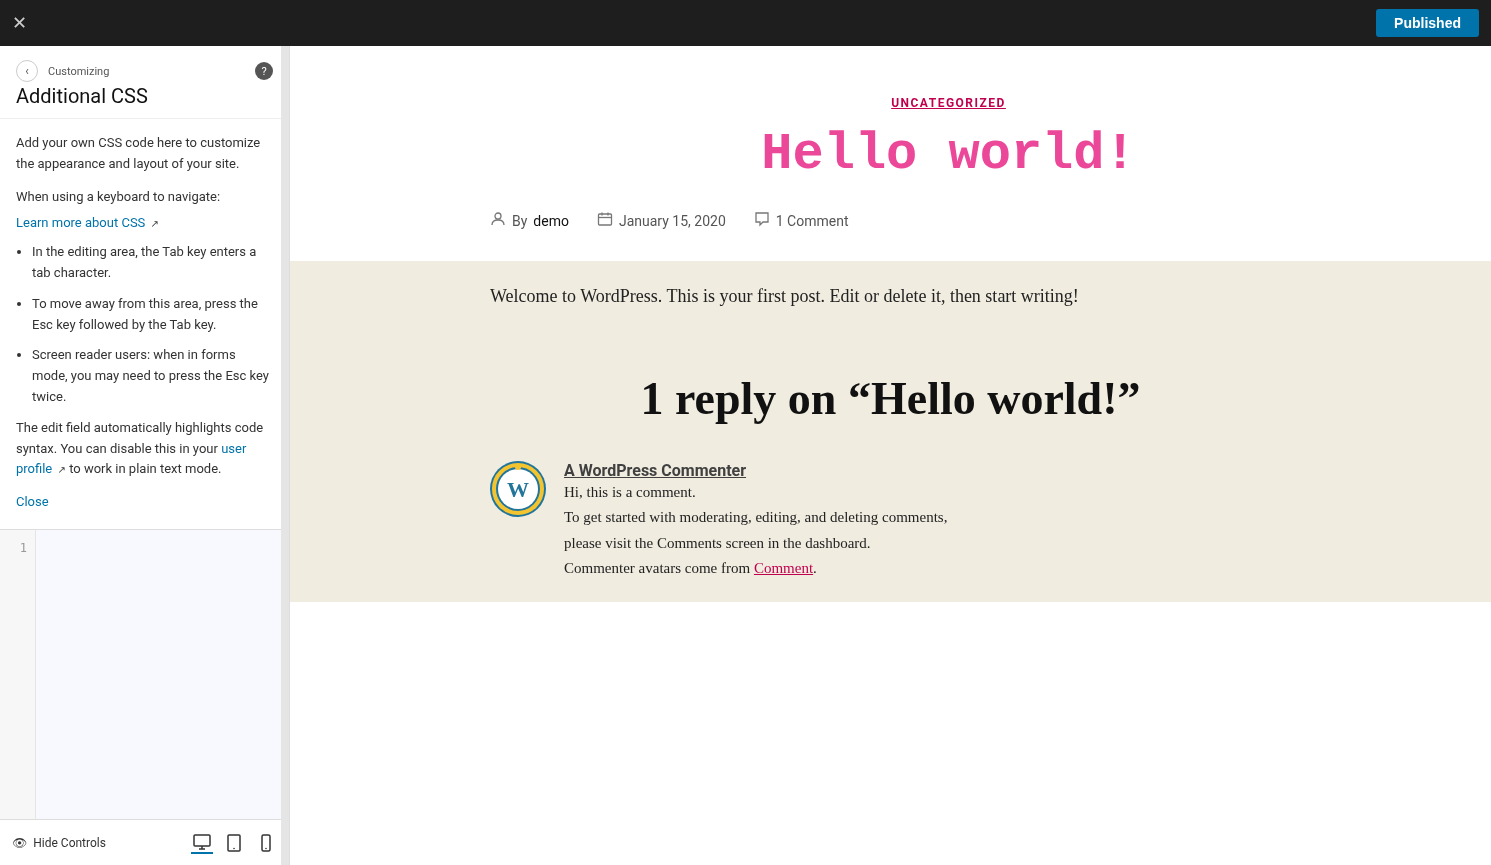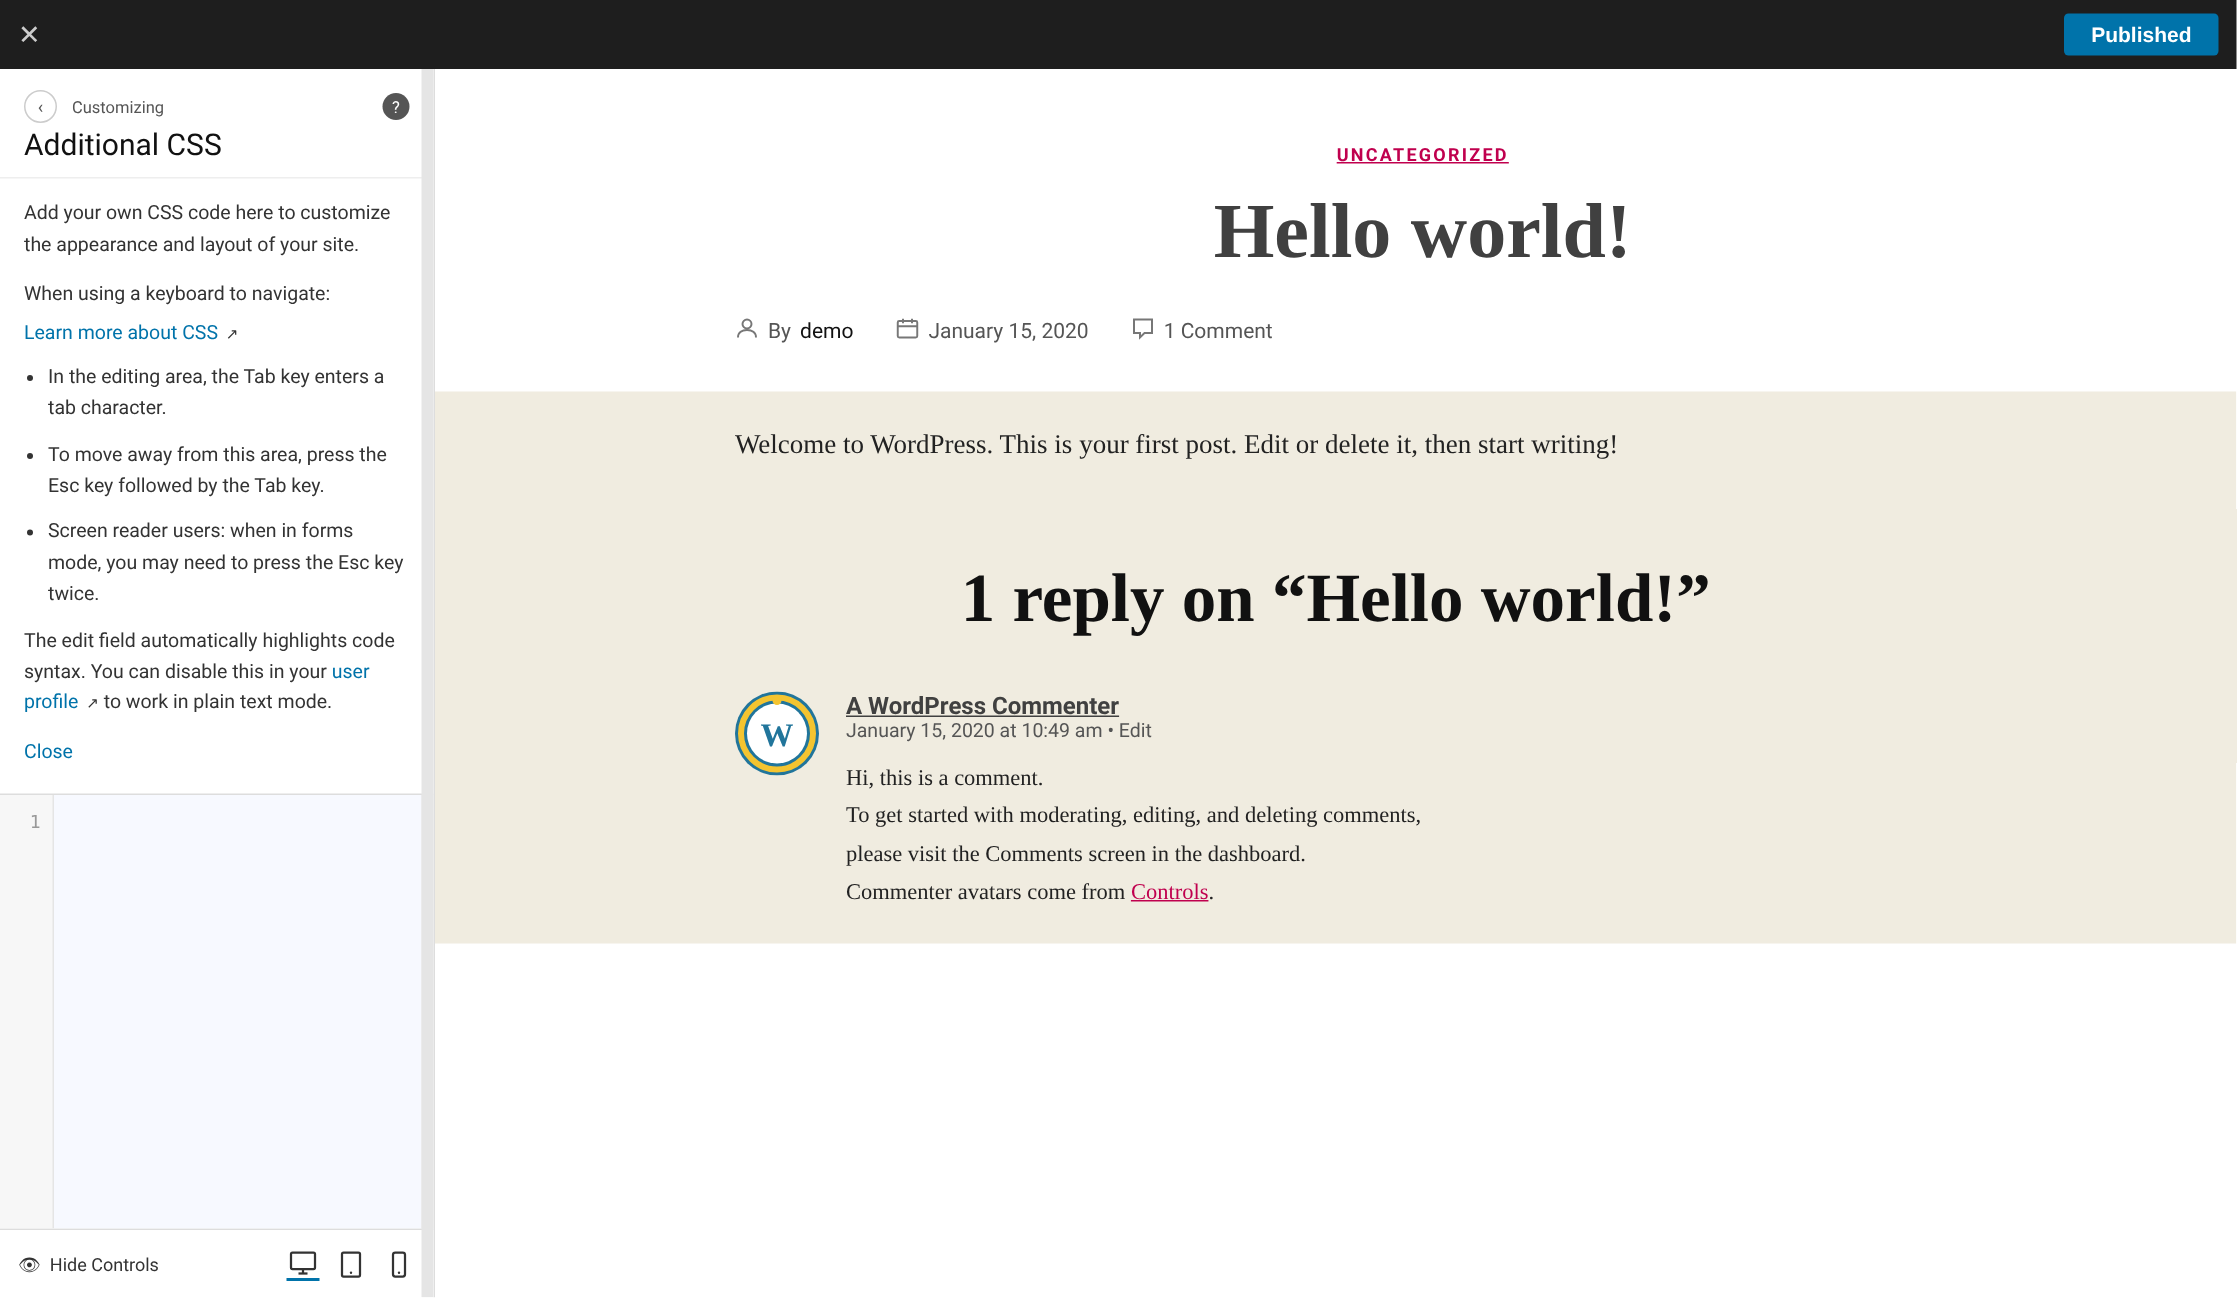--- a/index.html
+++ b/index.html
@@ -241,24 +241,24 @@
       letter-spacing: 1.5px;
       color: #c0004e;
       text-decoration: underline;
       text-transform: uppercase;
       margin-bottom: 16px;
       cursor: pointer;
     }
     #post-title {
       font-size: 52px;
       font-weight: 900;
-      color: #404040;
+      color: #ec4899;
       line-height: 1.1;
       margin-bottom: 28px;
-      font-family: Liberation Serif, serif;
+      font-family: Liberation Mono, monospace;
     }
     #post-meta {
       display: flex;
       align-items: center;
       justify-content: flex-start;
       gap: 28px;
       font-size: 14px;
       color: #555;
     }
     #post-meta .meta-item {
@@ -486,31 +486,26 @@
               <text x="28" y="36" text-anchor="middle" font-size="22" font-weight="bold" fill="#21759b" font-family="Georgia,serif">W</text>
 
               <circle cx="28" cy="28" r="24" fill="none" stroke="#f4c430" stroke-width="4"></circle>
 
               <circle cx="28" cy="6" r="3" fill="#f4c430"></circle>
             </svg>
           </div>
 
           <div id="comment-body">
             <div id="comment-author">A WordPress Commenter</div>
-            <div id="comment-date">
-              <span>January 15, 2020 at 10:49 am</span>
-              <span> • </span>
-              <a class="edit-link" href="#">Edit</a>
-            </div>
             <div id="comment-text">
               <span>Hi, this is a comment.</span><br>
               <span>To get started with moderating, editing, and deleting comments,</span><br>
               <span>please visit the Comments screen in the dashboard.</span><br>
               <span>Commenter avatars come from</span>
-              <a href="#">Controls</a><span>.</span>
+              <a href="#">Comment</a><span>.</span>
             </div>
           </div>
         </div>
       </div>
     </div>
 
   </div>
 </div>
 
 </body></html>

